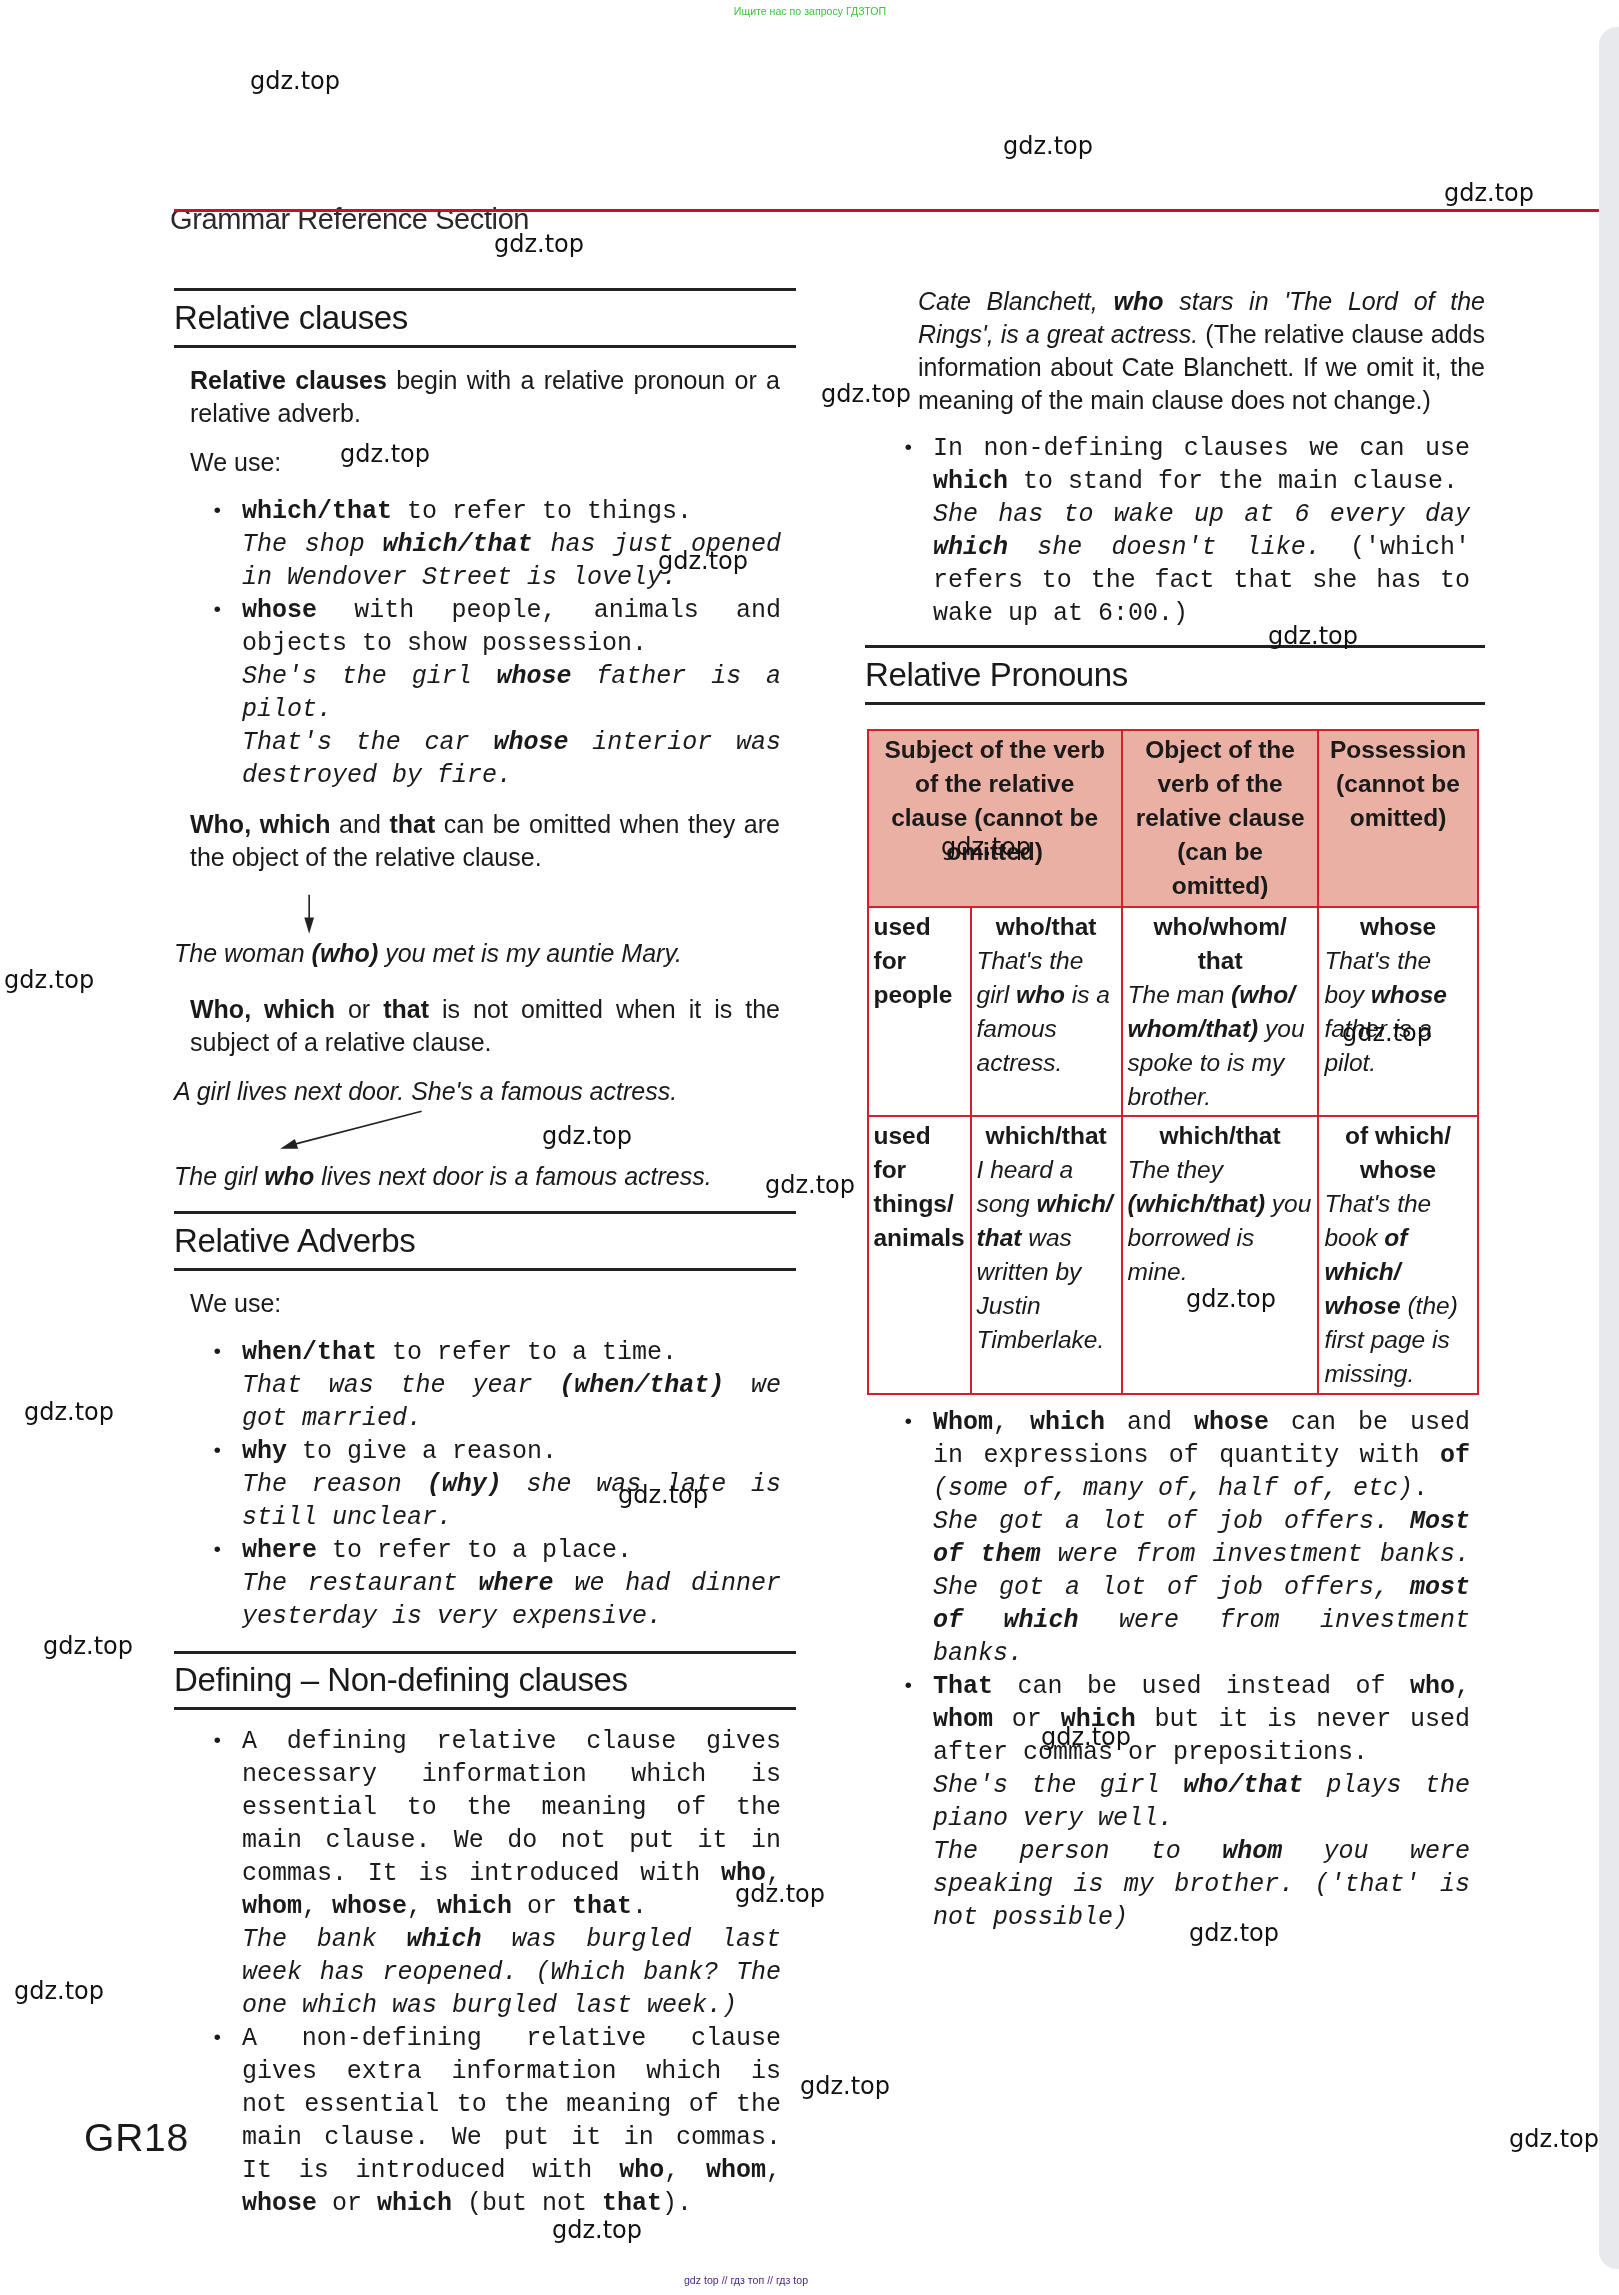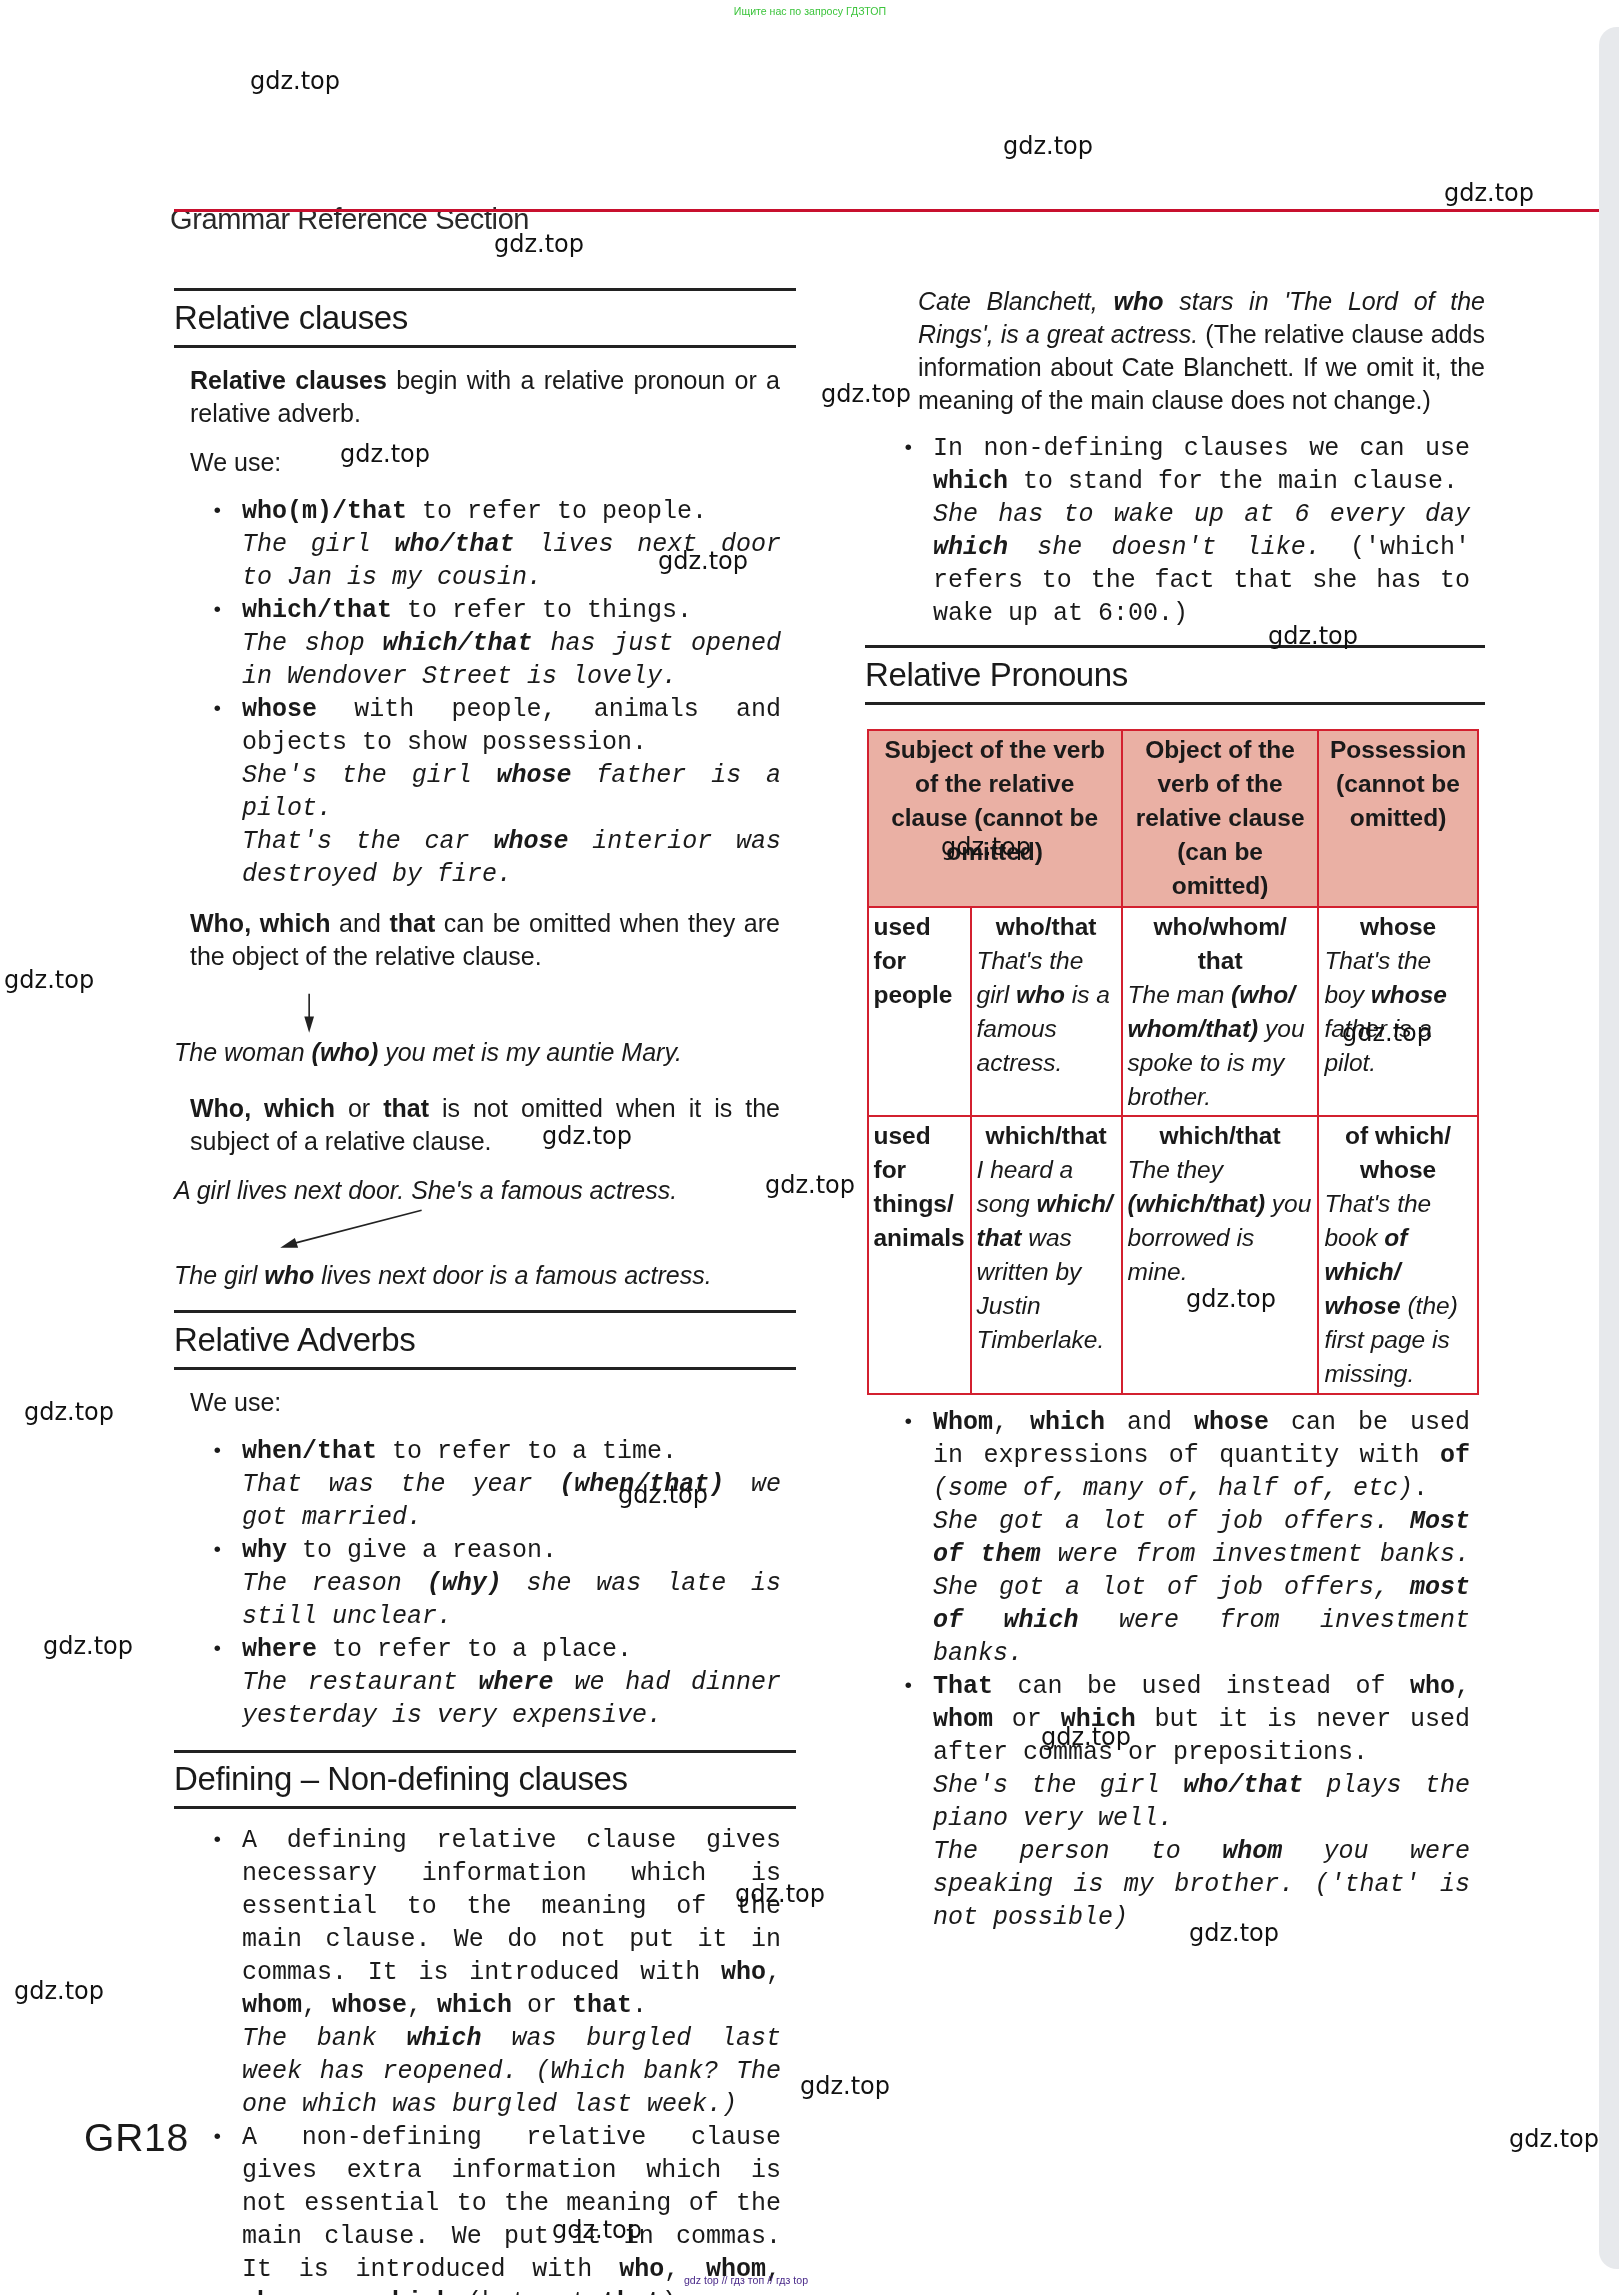--- a/index.html
+++ b/index.html
@@ -77,24 +77,20 @@
 
 <div class="page-header">Grammar Reference Section</div>
 <div class="header-rule"></div>
 
 <div class="col col-left">
 
   <div class="sec-head">Relative clauses</div>
   <p class="p"><b>Relative clauses</b><span> begin with a relative pronoun or a relative adverb.</span></p>
   <p class="p mt">We use:</p>
   <ul class="b">
-    <li>
-      <b>who(m)/that</b><span> to refer to people.</span>
-      <div class="ex"><span>The girl </span><b>who/that</b><span> lives next door to Jan is my cousin.</span></div>
-    </li>
     <li>
       <b>which/that</b><span> to refer to things.</span>
       <div class="ex"><span>The shop </span><b>which/that</b><span> has just opened in Wendover Street is lovely.</span></div>
     </li>
     <li>
       <b>whose</b><span> with people, animals and objects to show possession.</span>
       <div class="ex"><span>She's the girl </span><b>whose</b><span> father is a pilot.</span></div>
       <div class="ex"><span>That's the car </span><b>whose</b><span> interior was destroyed by fire.</span></div>
     </li>
   </ul>

